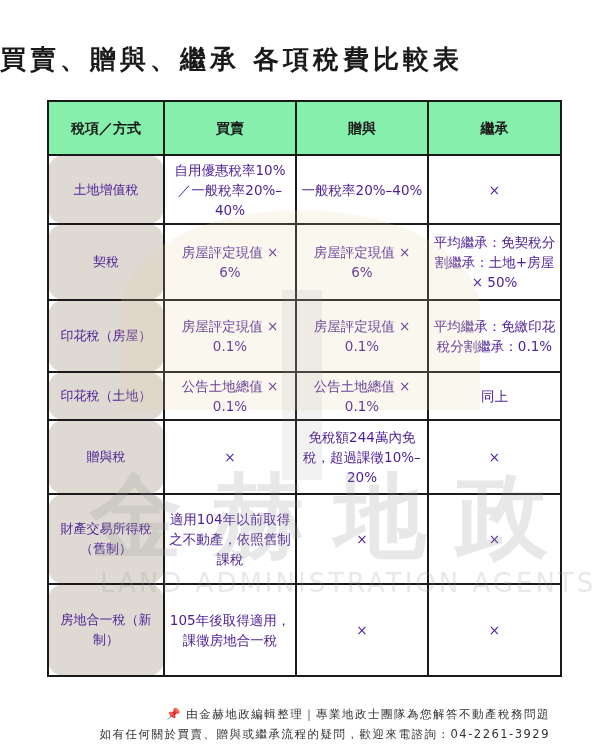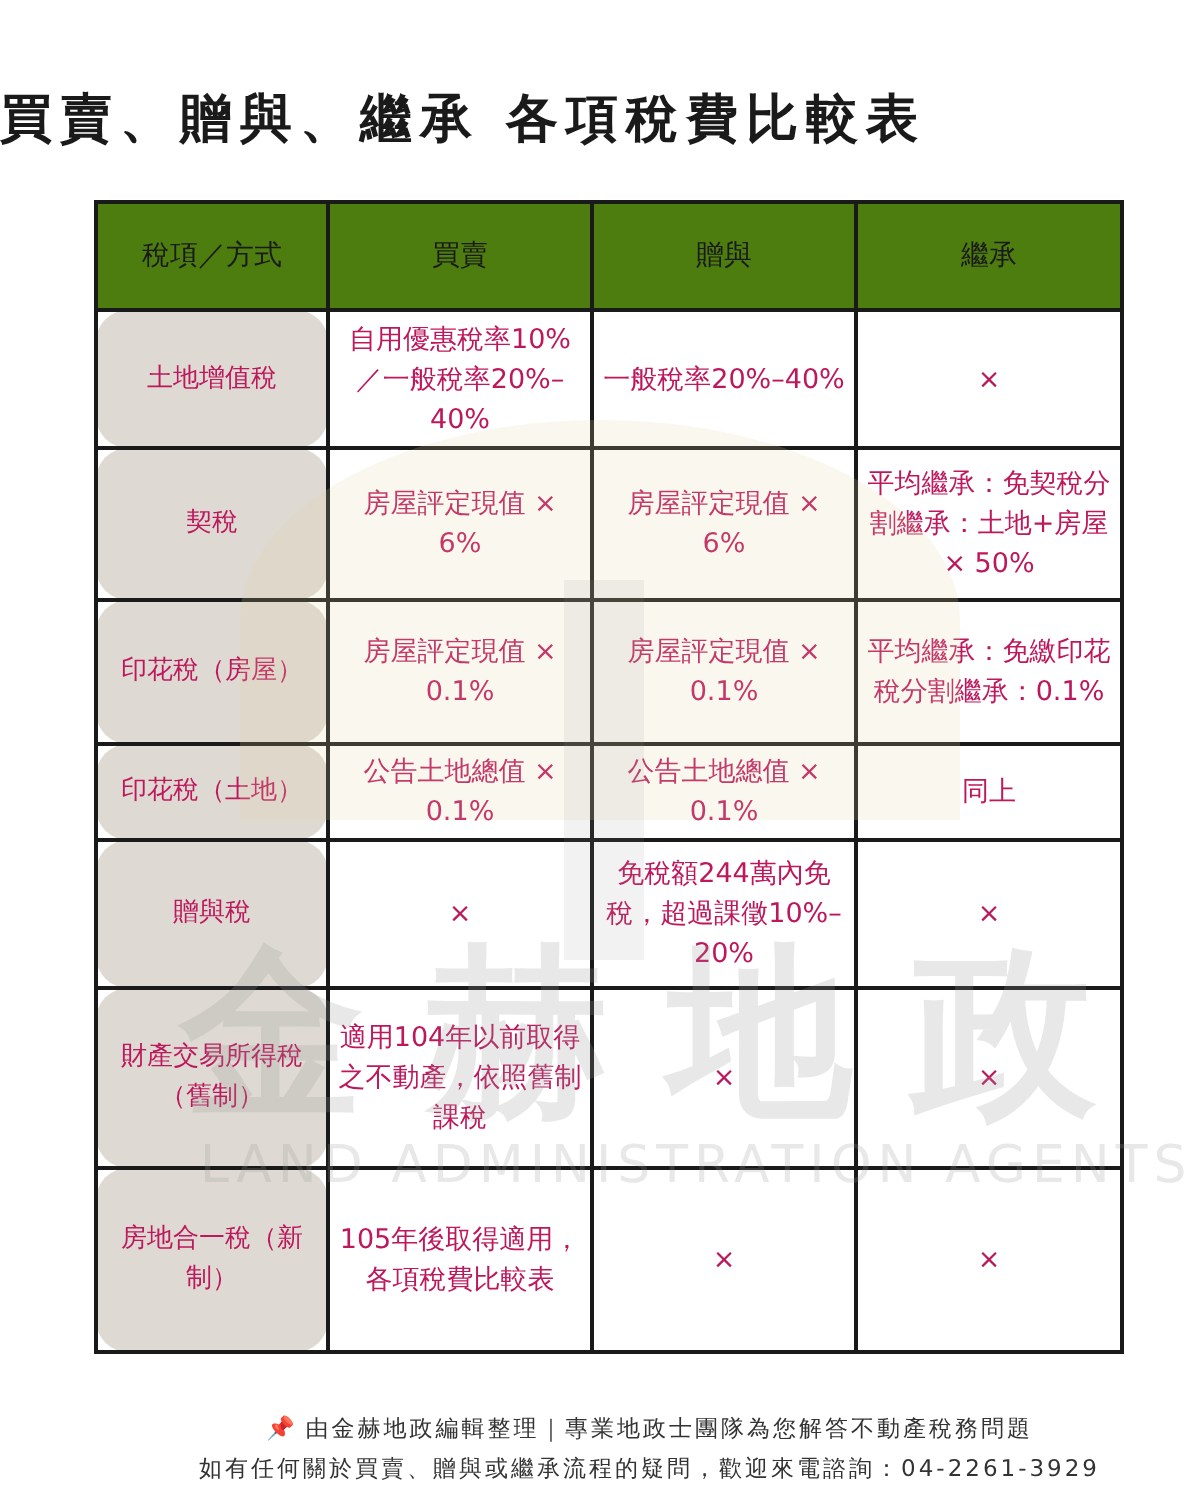--- a/index.html
+++ b/index.html
@@ -10,25 +10,25 @@
   .watermark { position:absolute; left:0; top:0; width:600px; height:750px; pointer-events:none; z-index:2; }
   .wm-text { position:absolute; left:90px; top:455px; font-size:92px; color:rgba(150,150,150,0.22);
              letter-spacing:30px; font-weight:bold;text-align:center; }
   .wm-sub { position:absolute; left:100px; top:568px; font-size:26px; color:rgba(150,150,150,0.22);
             letter-spacing:3px; }
   .wm-shape { position:absolute; left:120px; top:210px; width:360px; height:200px;
               border-radius:50% 50% 0 0; background:rgba(230,210,160,0.18); }
   .wm-bar { position:absolute; left:282px; top:290px; width:40px; height:190px; background:rgba(150,150,150,0.12); }
   table { position:absolute; left:47px; top:100px; border-collapse:collapse; z-index:1; }
   td, th { border:2px solid #1a1a1a; text-align:center; vertical-align:middle;
-           font-size:13.5px; line-height:20px; padding:3px 4px; color:#be185d; }
-  th { background:#4d7c0f; font-weight:normal; height:46px; font-size:14px; color:#1a1a1a; }
+           font-size:13.5px; line-height:20px; padding:3px 4px; color:#4c1d95; }
+  th { background:#86efac; font-weight:bold; height:46px; font-size:14px; color:#1a1a1a; }
   td.rowhead { background:#dedad3; width:106px; font-size:13px;border-radius:16px; }
   td.cell { background:#ffffff; }
-  .footer { position:absolute; top:704px; right:50px; text-align:center; font-size:11.5px;
+  .footer { position:absolute; top:704px; right:50px; text-align:right; font-size:11.5px;
             line-height:20px; color:#333; letter-spacing:1.5px; }
   .pin { color:#d62b2b; margin-right:4px; }
 </style>
 </head>
 <body>
 
 <div class="title">買賣、贈與、繼承 各項稅費比較表</div>
 
 <table>
   <thead>
@@ -71,21 +71,21 @@
       <td class="cell">×</td>
     </tr>
     <tr style="height:90px">
       <td class="rowhead">財產交易所得稅（舊制）</td>
       <td class="cell">適用104年以前取得之不動產，依照舊制課稅</td>
       <td class="cell">×</td>
       <td class="cell">×</td>
     </tr>
     <tr style="height:92px">
       <td class="rowhead">房地合一稅（新制）</td>
-      <td class="cell">105年後取得適用，各項稅費比較表</td>
+      <td class="cell">105年後取得適用，課徵房地合一稅</td>
       <td class="cell">×</td>
       <td class="cell">×</td>
     </tr>
   </tbody>
 </table>
 
 <div class="watermark">
   <div class="wm-shape"></div>
   <div class="wm-bar"></div>
   <div class="wm-text">金赫地政</div>

